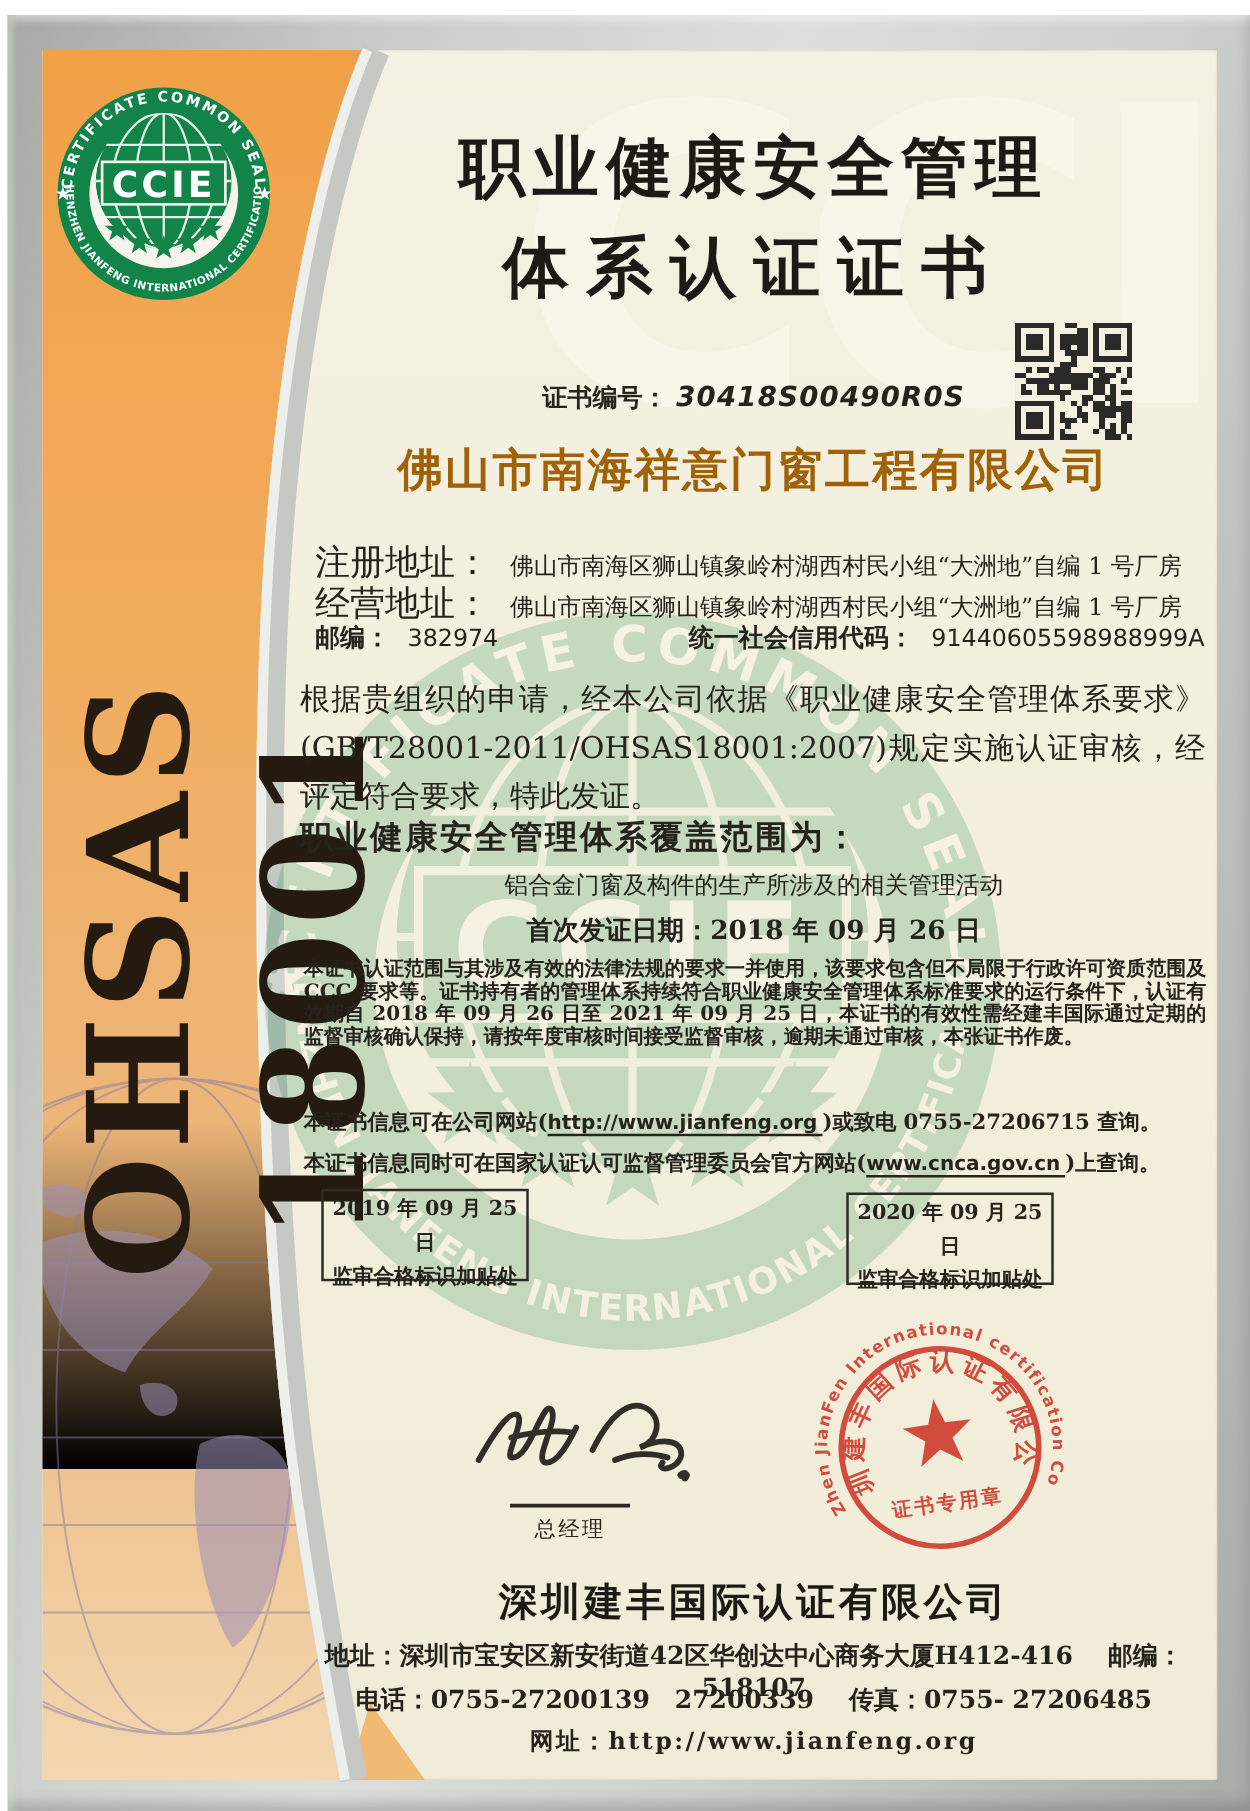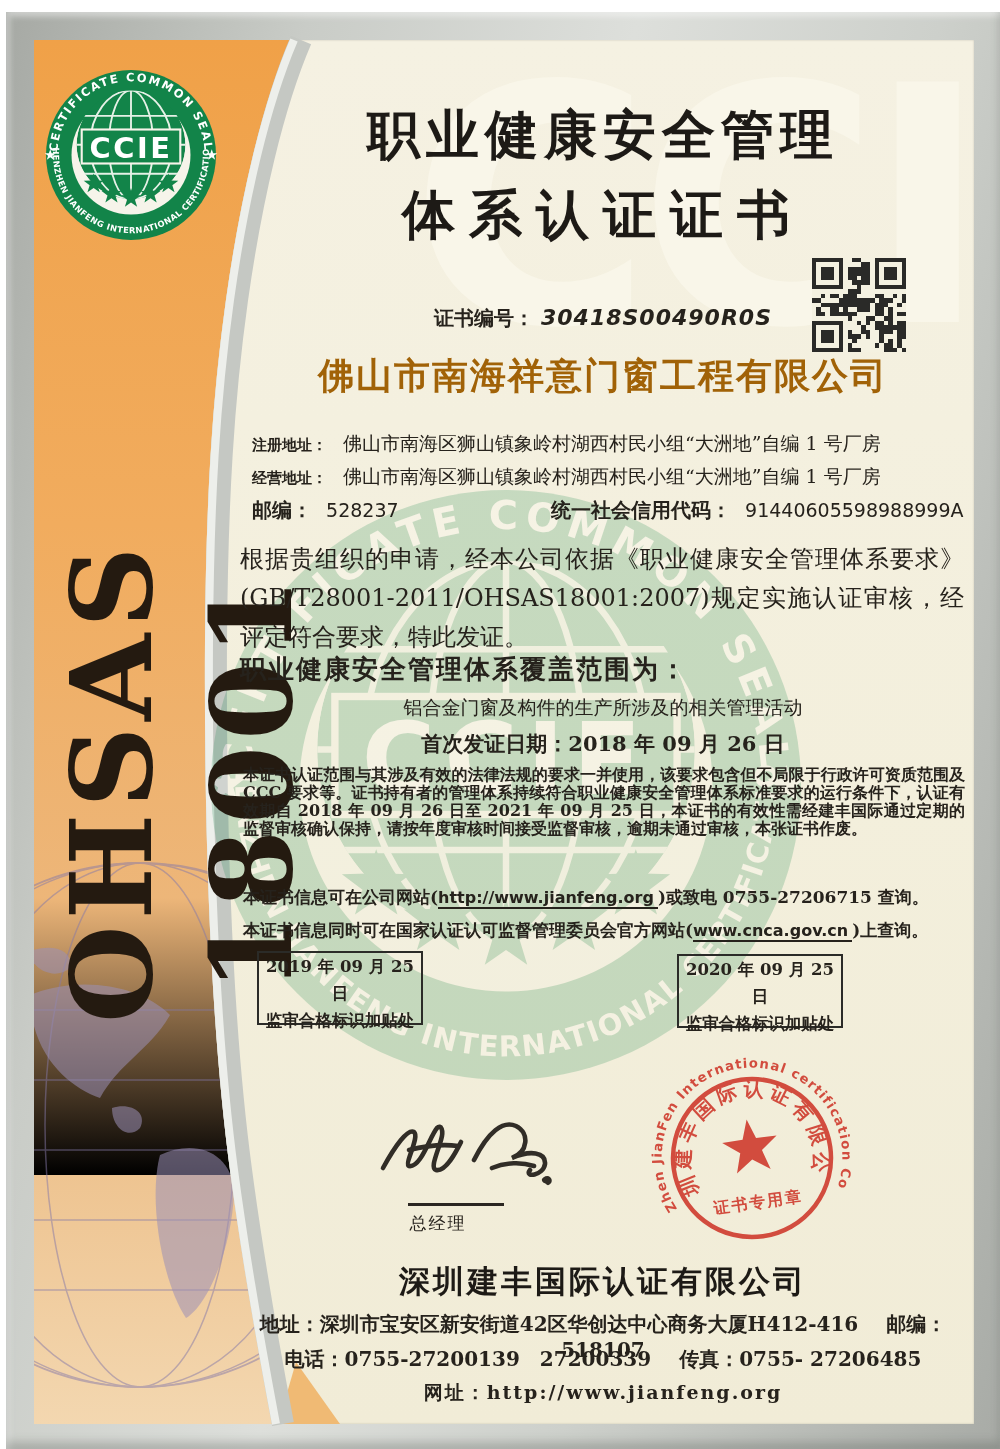--- a/index.html
+++ b/index.html
@@ -19,38 +19,38 @@
         transform:rotate(-90deg);text-align:center;font-weight:bold;font-size:112px;
         letter-spacing:6px;color:#241a10;}
   .t{position:absolute;}
   .title{left:240px;top:94px;width:726px;text-align:center;font-weight:bold;color:#1d1a16;}
   .title .l1{font-size:53px;line-height:80px;letter-spacing:6px;}
   .title .l2{font-size:53px;line-height:80px;letter-spacing:14px;}
   .certno{left:240px;top:305px;width:726px;text-align:center;font-size:20px;font-weight:bold;}
   .certno .num{font-family:"DejaVu Sans","Liberation Sans",sans-serif;font-size:22px;letter-spacing:1px;font-style:italic;}
   .company{left:240px;top:352px;width:726px;text-align:center;font-size:36px;font-weight:bold;letter-spacing:2px;color:#a16207;}
   .addr{left:252px;width:714px;font-size:19px;}
-  .addr .lab{font-weight:bold;font-size:15px;margin-right:10px;}
+  .addr .lab{font-weight:normal;font-size:28px;margin-right:10px;}
   .a1{top:431px;} .a2{top:464px;}
   .postline{left:252px;top:497px;width:714px;font-size:19px;}
   .postline .credit{position:absolute;left:299px;top:0;}
   .postline .lab{font-weight:bold;font-size:20px;margin-right:8px;}
   .para{left:240px;top:540px;width:724px;font-size:24px;line-height:39px;text-align:justify;}
   .scopehead{left:240px;top:652px;width:726px;font-size:26px;font-weight:bold;letter-spacing:2px;}
   .scope{left:240px;top:695px;width:726px;text-align:center;font-size:19px;}
   .firstissue{left:240px;top:730px;width:726px;text-align:center;font-size:21px;font-weight:bold;}
   .terms{left:243px;top:766px;width:722px;font-size:16px;line-height:18px;text-align:justify;font-weight:600;}
   .info{left:243px;width:722px;font-size:17px;font-weight:bold;}
   .i1{top:886px;} .i2{top:919px;}
   .lnk{border-bottom:2px solid #26221c;padding-right:4px;font-family:"DejaVu Sans","Liberation Sans",sans-serif;font-size:16px;}
   .abox{position:absolute;width:162px;height:70px;border:2px solid #2b2b28;text-align:center;
         font-size:16.5px;line-height:27px;padding-top:0;font-weight:600;background:rgba(255,255,255,0.0);}
   .bL{left:257px;top:951px;} .bR{left:677px;top:954px;}
   .sigline{left:408px;top:1203px;width:96px;height:3px;background:#2b2722;}
-  .siglabel{left:375px;top:1212px;width:126px;text-align:center;font-size:17px;letter-spacing:2px;}
+  .siglabel{left:393px;top:1212px;width:126px;text-align:center;font-size:17px;letter-spacing:2px;}
   .issuer{left:240px;top:1261px;width:726px;text-align:center;font-size:31px;font-weight:bold;letter-spacing:3px;color:#1d1a16;}
   .c1{left:240px;top:1311px;width:726px;text-align:center;font-size:20px;font-weight:bold;}
   .c2{left:240px;top:1346px;width:726px;text-align:center;font-size:20px;font-weight:bold;}
   .c3{left:240px;top:1380px;width:726px;text-align:center;font-size:19px;font-weight:bold;letter-spacing:2px;}
   .gap1{display:inline-block;width:28px;} .gap2{display:inline-block;width:20px;}
   .num2{font-family:"DejaVu Sans","Liberation Sans",sans-serif;font-size:19px;}
 </style>
 </head>
 <body>
 
@@ -344,21 +344,21 @@
   <div class="t addr a1">
     <span class="lab">注册地址：</span>
     <span>佛山市南海区狮山镇象岭村湖西村民小组“大洲地”自编 1 号厂房</span>
   </div>
   <div class="t addr a2">
     <span class="lab">经营地址：</span>
     <span>佛山市南海区狮山镇象岭村湖西村民小组“大洲地”自编 1 号厂房</span>
   </div>
   <div class="t postline">
     <span class="lab">邮编：</span>
-    <span class="num2">528237</span>
+    <span class="num2">382974</span>
     <span class="credit">
       <span class="lab">统一社会信用代码：</span>
       <span class="num2">91440605598988999A</span>
     </span>
   </div>
 
   <div class="t para">根据贵组织的申请，经本公司依据《职业健康安全管理体系要求》(GB/T28001-2011/OHSAS18001:2007)规定实施认证审核，经评定符合要求，特此发证。</div>
   <div class="t scopehead">职业健康安全管理体系覆盖范围为：</div>
   <div class="t scope">铝合金门窗及构件的生产所涉及的相关管理活动</div>
   <div class="t firstissue">首次发证日期：2018 年 09 月 26 日</div>

